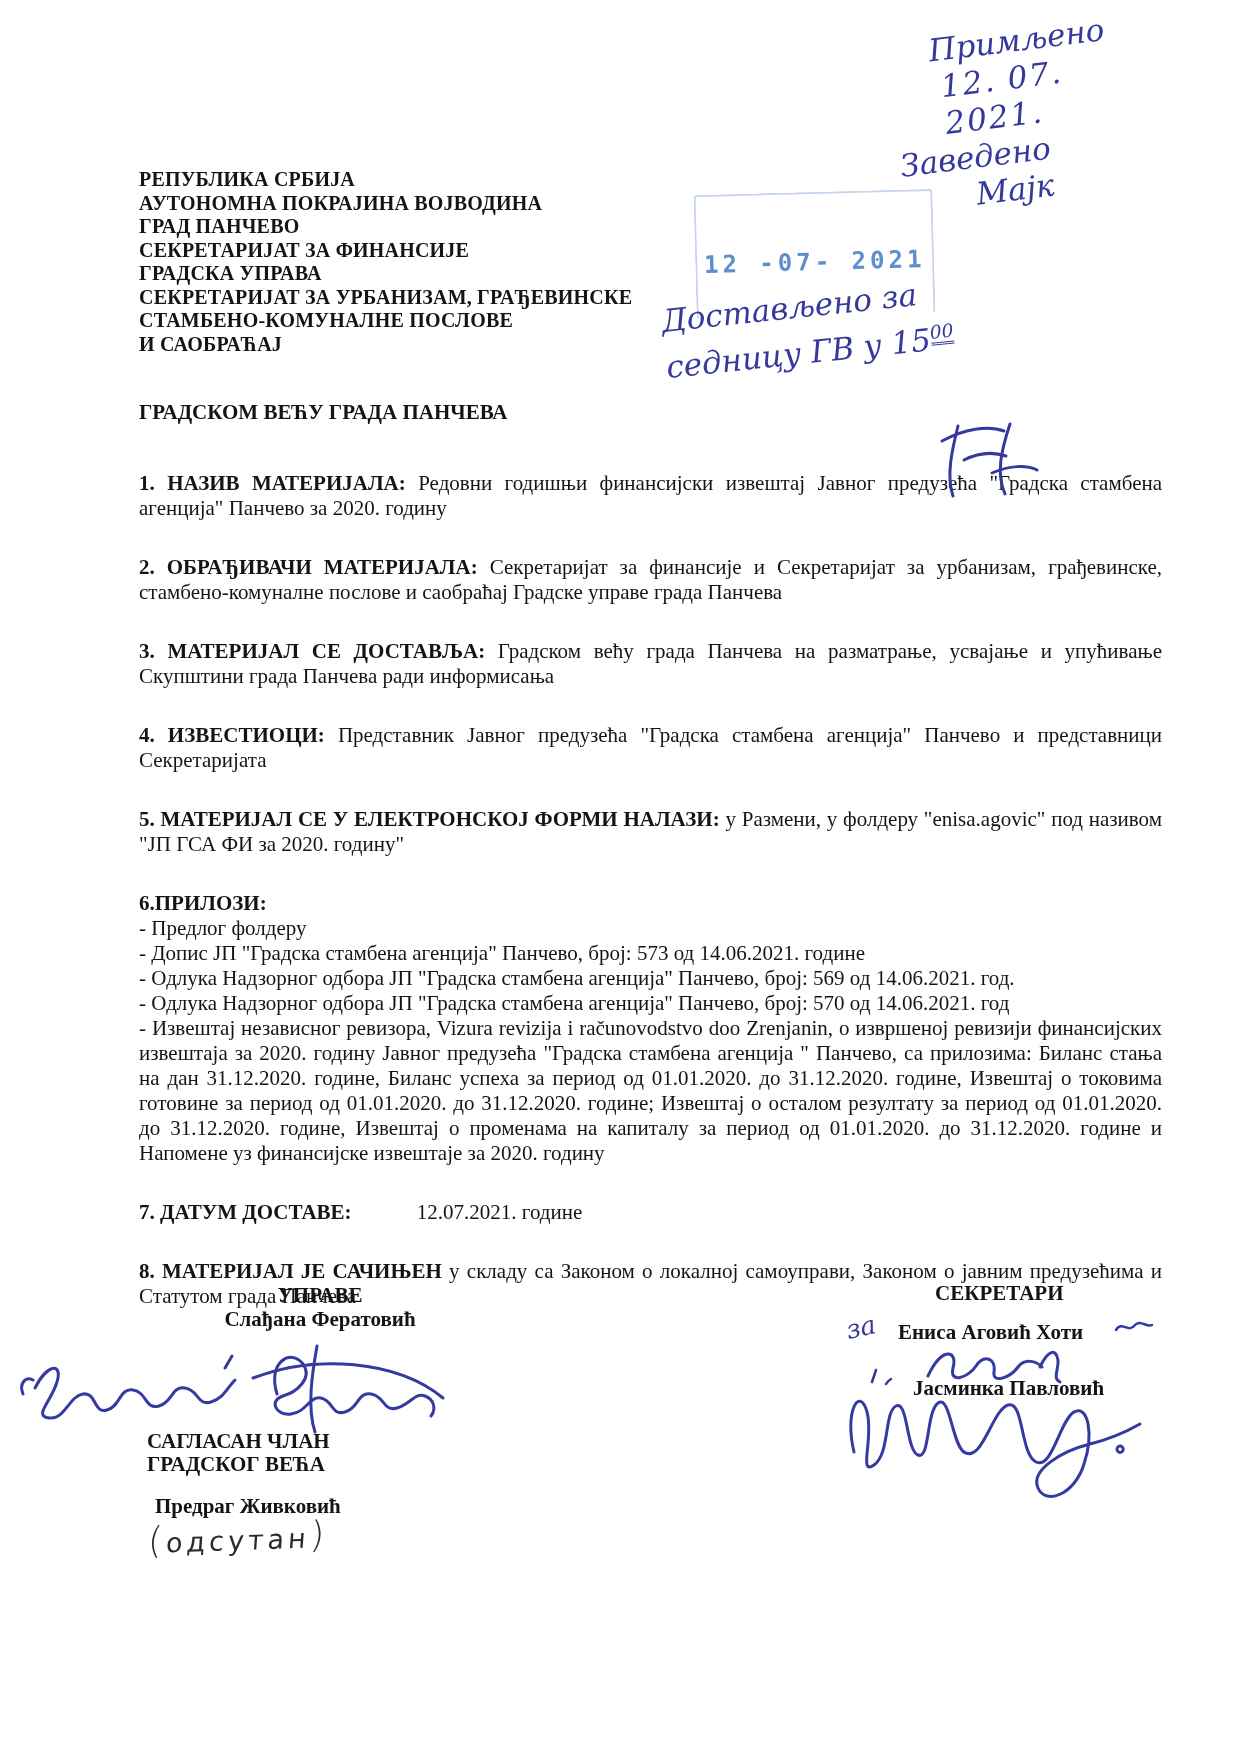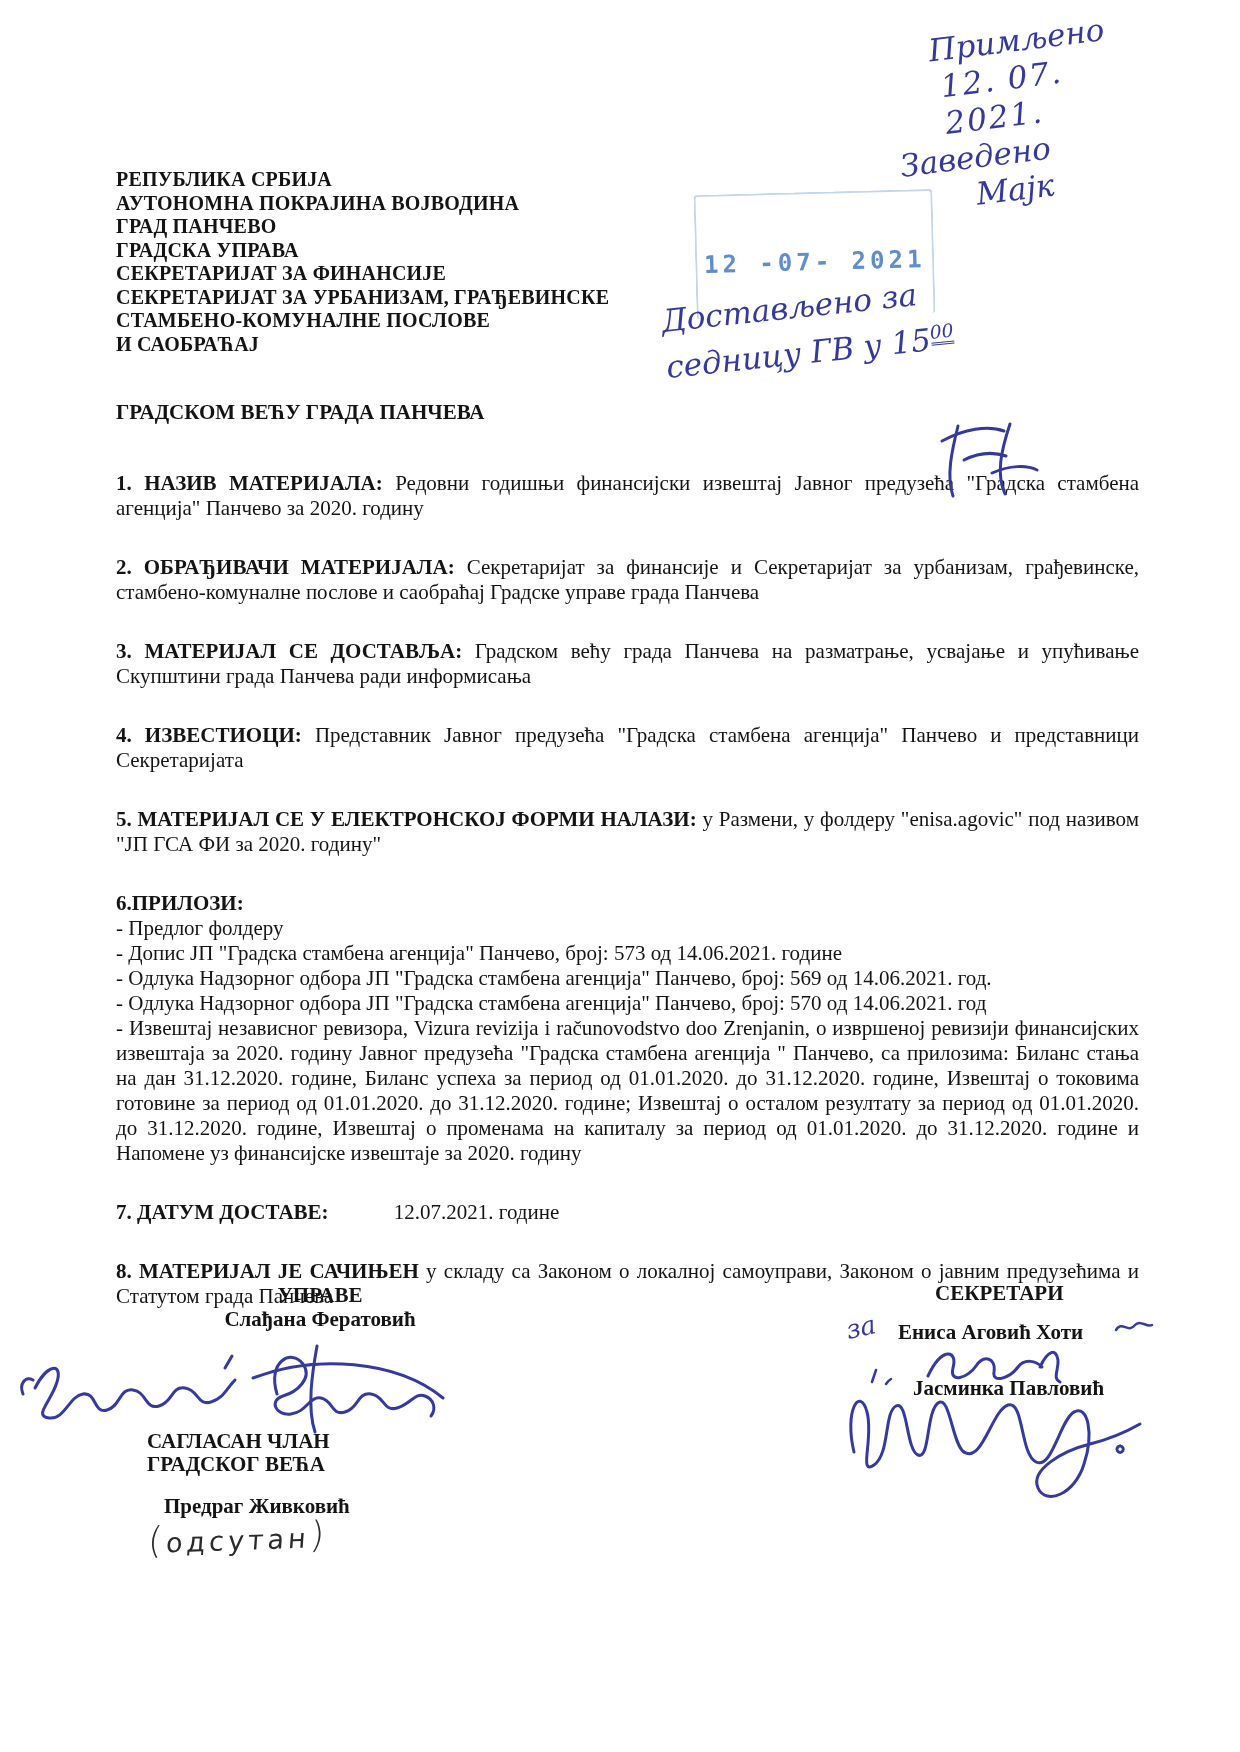--- a/index.html
+++ b/index.html
@@ -5,21 +5,21 @@
   html,body{margin:0;padding:0;background:#e8e8e8;}
   .page{
     position:relative;
     width:1240px;height:1752px;
     background:#ffffff;
     font-family:"Liberation Serif", serif;
     color:#141414;
     overflow:hidden;
   }
   
-  .content{position:absolute;left:116px;top:168px;width:1023px;}
+  .content{position:absolute;left:139px;top:168px;width:1023px;}
   .header-line{font-size:20px;line-height:23.5px;font-weight:bold;letter-spacing:.2px;}
   .recipient{margin-top:44px;font-size:21px;line-height:25px;font-weight:bold;}
   .section{margin-top:34px;font-size:21px;line-height:25px;text-align:justify;}
   .section.first{margin-top:46px;}
   .lbl{font-weight:bold;}
   .att-item{font-size:21px;line-height:25px;text-align:left;}
   .att-item.just{text-align:justify;}
   .date-row .val{display:inline-block;margin-left:60px;}
   .hand{
     font-family:"DejaVu Serif", serif;
@@ -65,41 +65,41 @@
   .sig-name-enisa{position:absolute;left:898px;top:1320px;font-size:21px;font-weight:bold;}
   .sig-name-jasminka{position:absolute;left:913px;top:1376px;font-size:21px;font-weight:bold;}
   .hand-za{position:absolute;left:846px;top:1312px;font-size:26px;transform:rotate(-12deg);}
   .hand-squiggle-right{position:absolute;left:1112px;top:1316px;}
   .hand-ticks{position:absolute;left:866px;top:1366px;}
   .svg-sig{position:absolute;}
   .consent-title{
     position:absolute;left:147px;top:1430px;
     font-size:21px;line-height:23px;font-weight:bold;
   }
-  .consent-name{position:absolute;left:164px;top:1494px;font-size:21px;font-weight:bold;}
+  .consent-name{position:absolute;left:155px;top:1494px;font-size:21px;font-weight:bold;}
   .hand-absent{
     position:absolute;left:148px;top:1516px;
     font-family:"DejaVu Sans", sans-serif;
     font-size:27px;letter-spacing:4px;color:#2b2b2b;
     transform:rotate(-2deg) skewX(-6deg);
   }
   .hand-absent .paren{font-size:1.35em;font-weight:300;}
 </style>
 </head>
 <body>
 
 <div class="page">
 
   <div class="content">
     <div class="header-block">
       <div class="header-line">РЕПУБЛИКА СРБИЈА</div>
       <div class="header-line">АУТОНОМНА ПОКРАЈИНА ВОЈВОДИНА</div>
       <div class="header-line">ГРАД ПАНЧЕВО</div>
+      <div class="header-line">СЕКРЕТАРИЈАТ ЗА ФИНАНСИЈЕ</div>
       <div class="header-line">ГРАДСКА УПРАВА</div>
-      <div class="header-line">СЕКРЕТАРИЈАТ ЗА ФИНАНСИЈЕ</div>
       <div class="header-line">СЕКРЕТАРИЈАТ ЗА УРБАНИЗАМ, ГРАЂЕВИНСКЕ</div>
       <div class="header-line">СТАМБЕНО-КОМУНАЛНЕ ПОСЛОВЕ</div>
       <div class="header-line">И САОБРАЋАЈ</div>
     </div>
 
     <div class="recipient">ГРАДСКОМ ВЕЋУ ГРАДА ПАНЧЕВА</div>
 
     <div class="section first">
       <span class="lbl">1. НАЗИВ МАТЕРИЈАЛА:</span>
       <span>Редовни годишњи финансијски извештај Јавног предузећа "Градска стамбена агенција" Панчево за 2020. годину</span>

